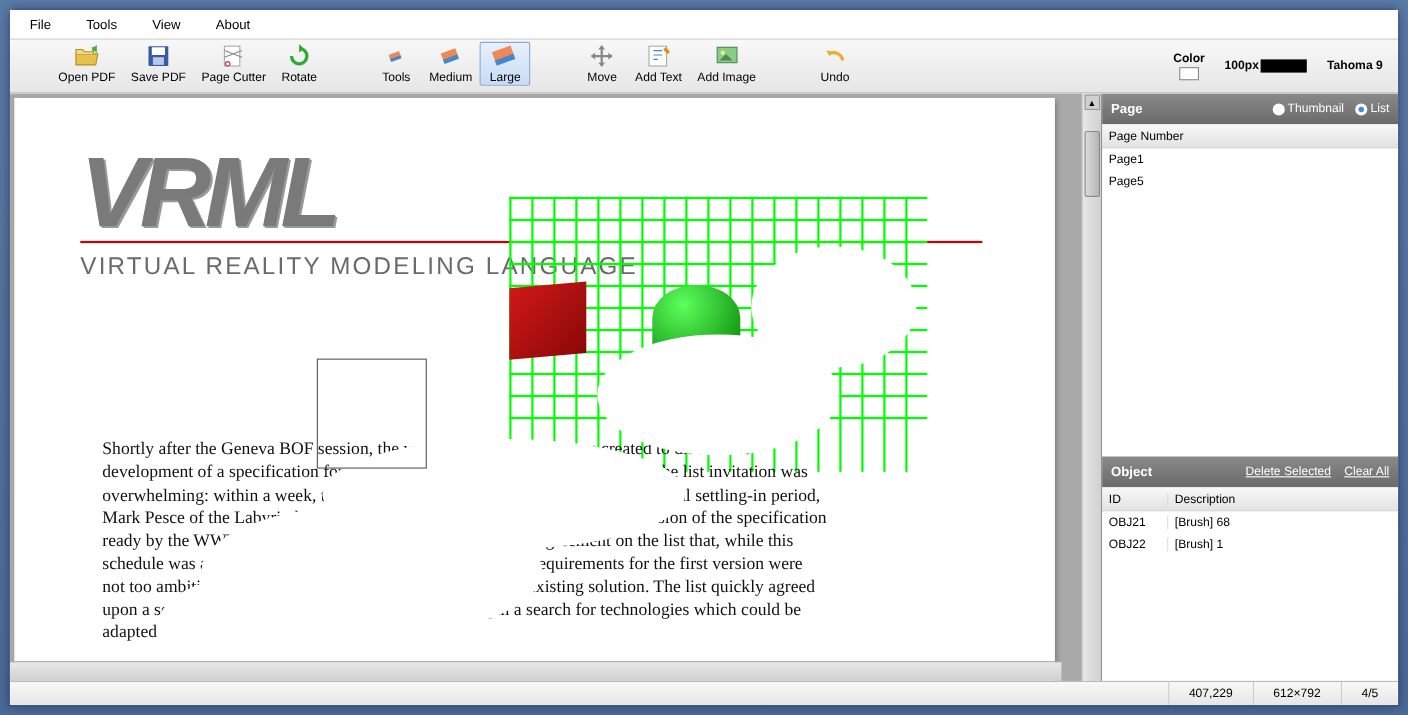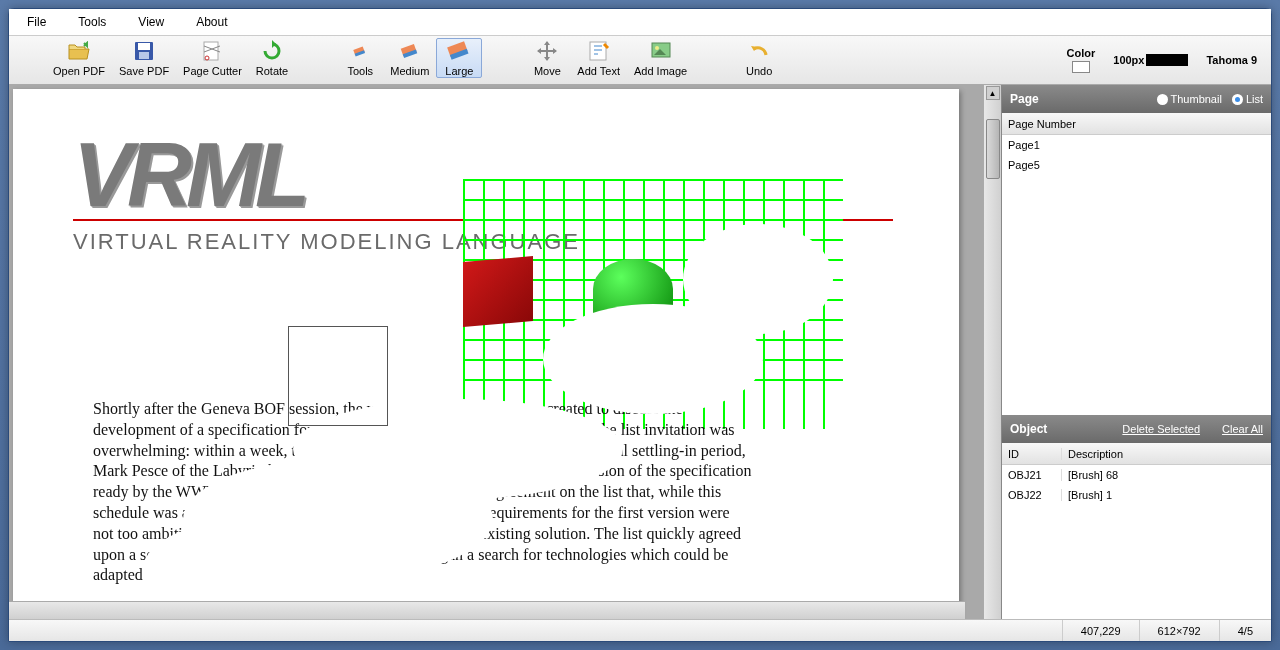--- a/index.html
+++ b/index.html
@@ -49,21 +49,21 @@
 .radio-grp { margin-left:auto; display:flex; gap:10px; font-weight:normal; font-size:11px; }
 .radio-lbl { display:flex; align-items:center; gap:3px; cursor:pointer; }
 .radio-dot { width:11px; height:11px; border-radius:50%; background:#fff; display:inline-flex; align-items:center; justify-content:center; }
 .radio-dot.sel::after { content:""; width:5px; height:5px; border-radius:50%; background:#3a8de8; }
 .list-header { height:22px; background:linear-gradient(to bottom,#f8f8f8,#e2e2e2); border-bottom:1px solid #ccc; font-size:11px; display:flex; align-items:center; padding:0 6px; }
 .page-list { flex:0 0 280px; background:#fff; overflow:auto; }
 .page-row { height:20px; font-size:11px; display:flex; align-items:center; padding:0 6px; cursor:pointer; }
 .page-row.sel { background:#e8e8e8; }
 .obj-header { height:28px; background: linear-gradient(to bottom,#8a8a8a,#6a6a6a); color:#fff; display:flex; align-items:center; padding:0 8px; font-size:12px; gap:10px; font-weight:bold; }
 .obj-header .lnk { margin-left:auto; text-decoration:underline; font-weight:normal; font-size:11px; cursor:pointer; }
-.obj-header .lnk + .lnk { margin-left:12px; }
+.obj-header .lnk + .lnk { margin-left:2px; }
 .obj-list-header { display:flex; height:22px; background:linear-gradient(to bottom,#f8f8f8,#e2e2e2); border-bottom:1px solid #ccc; font-size:11px; align-items:center; }
 .obj-col-id { width:60px; padding-left:6px; border-right:1px solid #ddd; }
 .obj-col-desc { flex:1; padding-left:6px; }
 .obj-list { flex:1; background:#fff; overflow:auto; }
 .obj-row { display:flex; height:20px; font-size:11px; align-items:center; }
 .statusbar { height:22px; background:linear-gradient(to bottom,#f8f8f8,#e6e6e6); border-top:1px solid #bbb; display:flex; align-items:center; font-size:11px; }
 .status-cell { border-left:1px solid #ccc; padding: 0 18px; height:100%; display:flex; align-items:center;text-align:center; }
 .status-spacer { flex:1; }
 svg { display:block; }
 </style>

